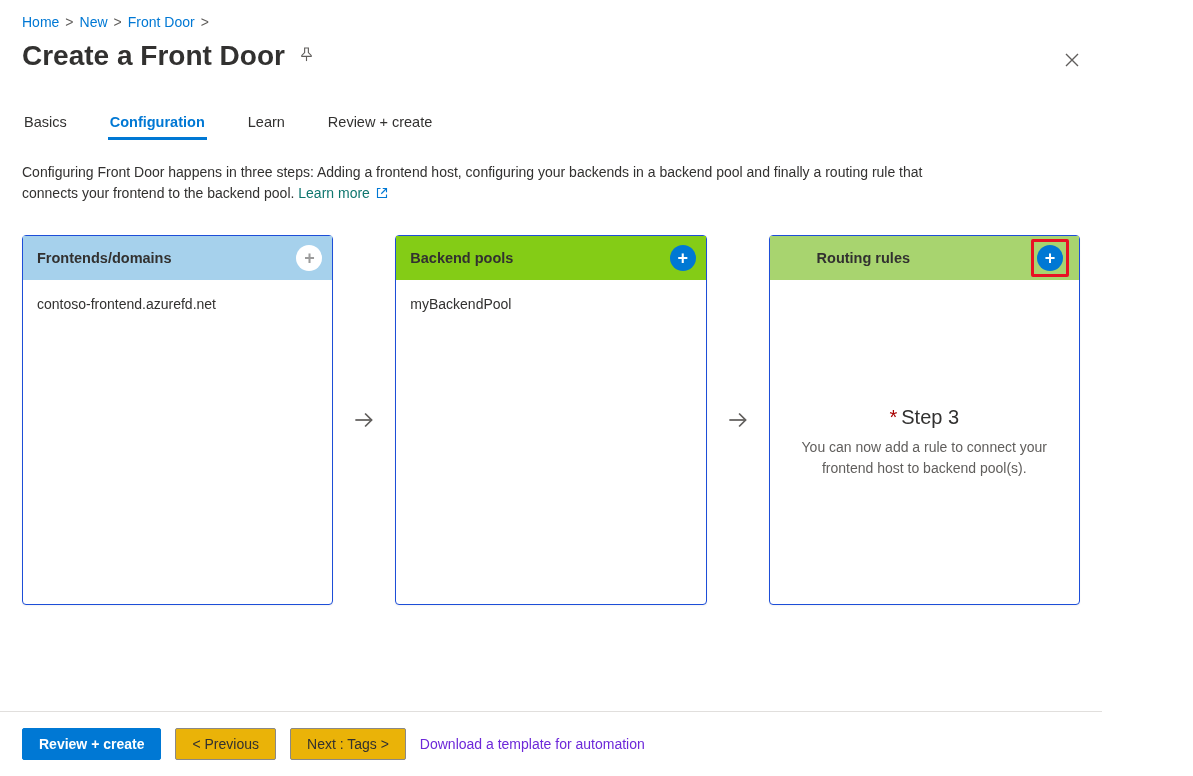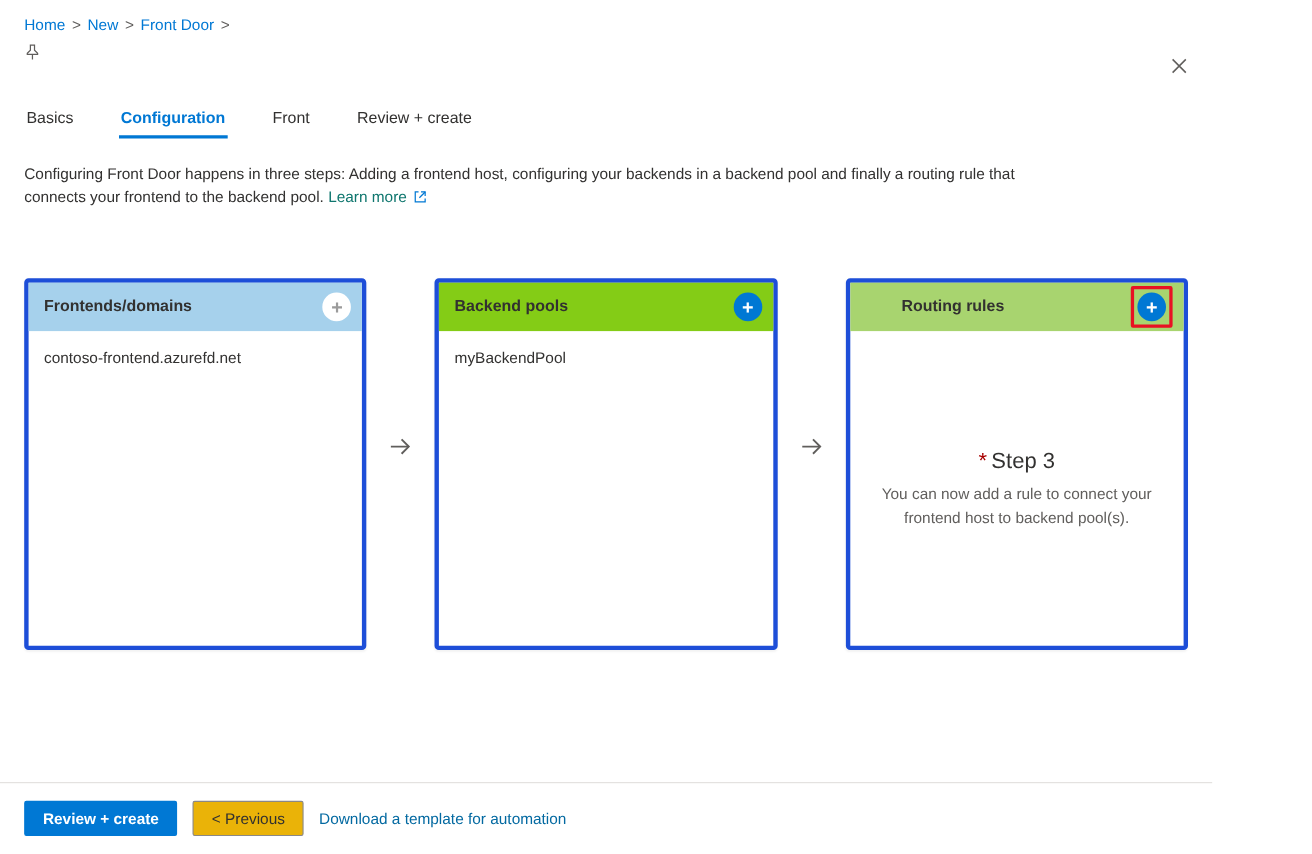--- a/index.html
+++ b/index.html
@@ -22,21 +22,21 @@
 
   .tabs { display:flex; gap:39px; border-bottom: none; margin-bottom:22px;}
   .tab { padding: 6px 2px 10px 2px; color:#323130; cursor:pointer; font-size:14.5px;}
   .tab.active { color:#0078d4; font-weight:600; box-shadow: inset 0 -3px 0 #0078d4; }
 
   .description { font-size:14px; color:#323130; max-width:930px; line-height:1.5; margin-bottom:30px;}
   .description a { color:#0f766e; text-decoration:none; }
   .ext-icon { display:inline-block; vertical-align:-1px; margin-left:2px;}
 
   .cards-row { display:flex; align-items:stretch; gap:0; height:370px;}
-  .card { width:332px; border:4px solid #1d4ed8; border-radius:4px; background:#fff; box-shadow:0 1px 2px rgba(0,0,0,.05); display:flex; flex-direction:column;margin-top:32px; }
+  .card { width:332px; border:1px solid #1d4ed8; border-radius:4px; background:#fff; box-shadow:0 1px 2px rgba(0,0,0,.05); display:flex; flex-direction:column; }
   .card-header { height:44px; display:flex; align-items:center; justify-content:space-between; padding:0 10px 0 14px; font-size:14.5px; font-weight:600; color:#323130;}
   .c1 .card-header { background:#a6d1ec; }
   .c2 .card-header { background:#84cc16; }
   .c3 .card-header { background:#a8d46f;padding-left:47px; }
 
   .add-btn { width:26px; height:26px; border-radius:50%; display:flex; align-items:center; justify-content:center; cursor:pointer; }
   .add-btn.white { background:#fff; }
   .add-btn.blue  { background:#0078d4; }
   .add-btn .plus { font-size:18px; line-height:1; }
   .add-btn.white .plus{ color:#9b9b9b; }
@@ -49,54 +49,55 @@
   .step-title .req { color:#a80000; margin-right:4px;}
   .step-desc { font-size:14px; color:#605e5c; line-height:1.45;}
 
   .arrow-cell { width:66px; display:flex; align-items:center; justify-content:center;}
   .arrow-cell svg { color:#605e5c; }
 
   .footer-bar { position:absolute; left:0; right:0; bottom:0; border-top:1px solid #e1dfdd; padding:16px 22px; display:flex; align-items:center; gap:14px; background:#fff;}
   .btn { height:32px; padding:0 16px; border-radius:2px; font-size:14px; cursor:pointer; display:inline-flex; align-items:center;}
   .btn.primary { background:#0078d4; color:#fff; border:1px solid #0078d4; font-weight:600;}
   .btn.secondary { background:#eab308; color:#323130; border:1px solid #8a8886;}
-  .link { color:#0369a1; cursor:pointer; }
+  .link { color:#6d28d9; cursor:pointer; }
 </style>
 </head>
 <body>
 
 <div class="page">
 
   <div class="breadcrumb">
     <a>Home</a>
     <span class="sep">&gt;</span>
     <a>New</a>
     <span class="sep">&gt;</span>
     <a>Front Door</a>
     <span class="sep">&gt;</span>
   </div>
 
   <div class="title-row">
+    <div class="title">Create a Front Door</div>
     <span class="pin-icon">
       <svg width="15" height="15" viewBox="0 0 16 16" fill="none" stroke="currentColor" stroke-width="1.2">
         <path d="M6 1h4v5l3 3v1H3v-1l3-3V1z"></path>
           <path d="M8 10v5"></path>
       </svg>
     </span>
   </div>
   <span class="close-x">
     <svg width="16" height="16" viewBox="0 0 16 16" stroke="currentColor" stroke-width="1.4">
         <path d="M2 2l12 12M14 2L2 14"></path>
       </svg>
   </span>
 
   <div class="tabs">
     <div class="tab">Basics</div>
     <div class="tab active">Configuration</div>
-    <div class="tab">Front</div>
+    <div class="tab">Learn</div>
     <div class="tab">Review + create</div>
   </div>
 
   <div class="description">
     <span>Configuring Front Door happens in three steps: Adding a frontend host, configuring your backends in a backend pool and finally a routing rule that connects your frontend to the backend pool. </span>
     <a href="#" class="link">
       <span>Learn more</span>
       <span class="ext-icon">
         <svg width="12" height="12" viewBox="0 0 16 16" fill="none" stroke="#0078d4" stroke-width="1.5">
           <path d="M6 2H2v12h12v-4"></path>
@@ -161,16 +162,17 @@
           <span class="req">*</span><span>Step 3</span>
         </div>
         <div class="step-desc">You can now add a rule to connect your frontend host to backend pool(s).</div>
       </div>
     </div>
   </div>
 
   <div class="footer-bar">
     <button class="btn primary">Review + create</button>
     <button class="btn secondary">&lt; Previous</button>
+    <button class="btn secondary">Next : Tags &gt;</button>
     <span class="link">Download a template for automation</span>
   </div>
 
 </div>
 
 </body></html>

